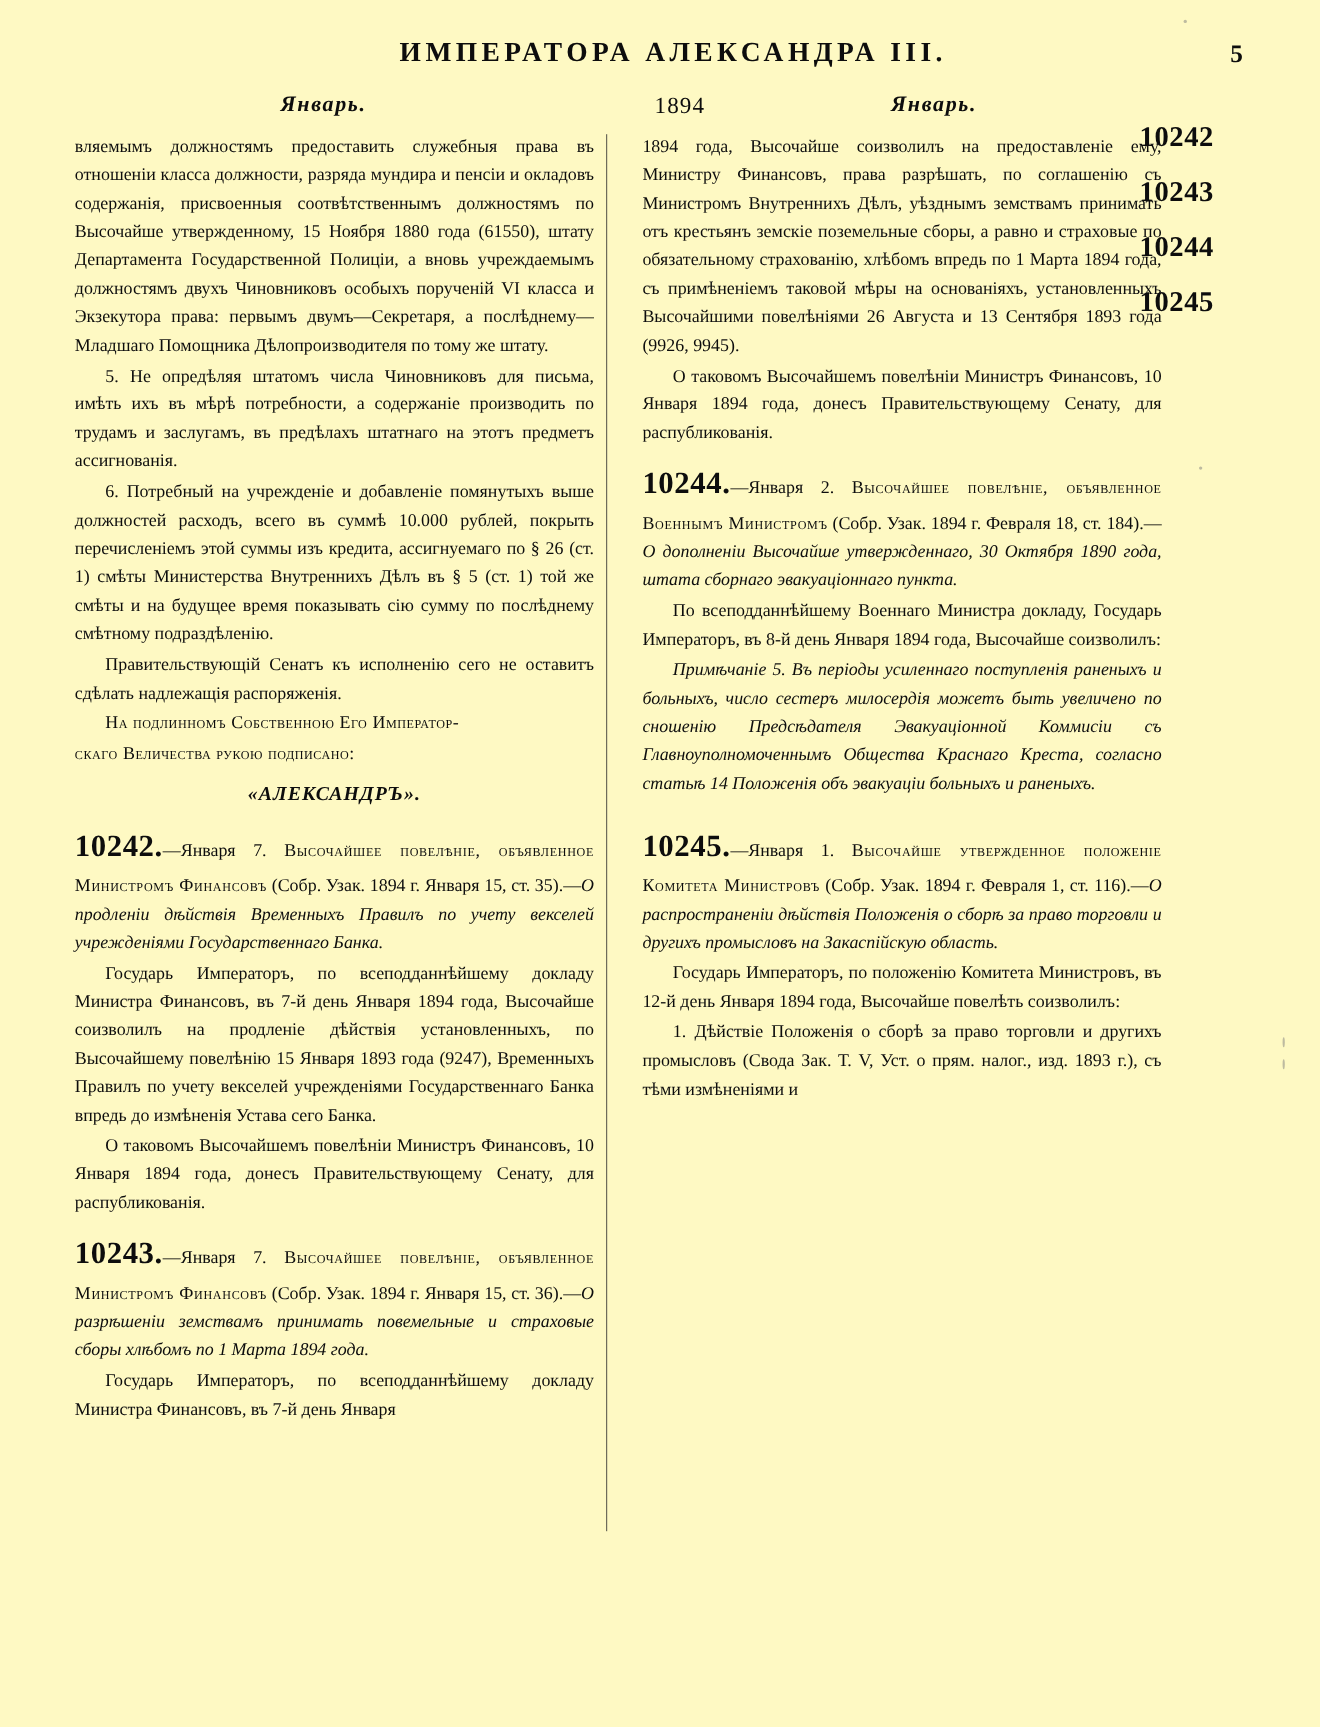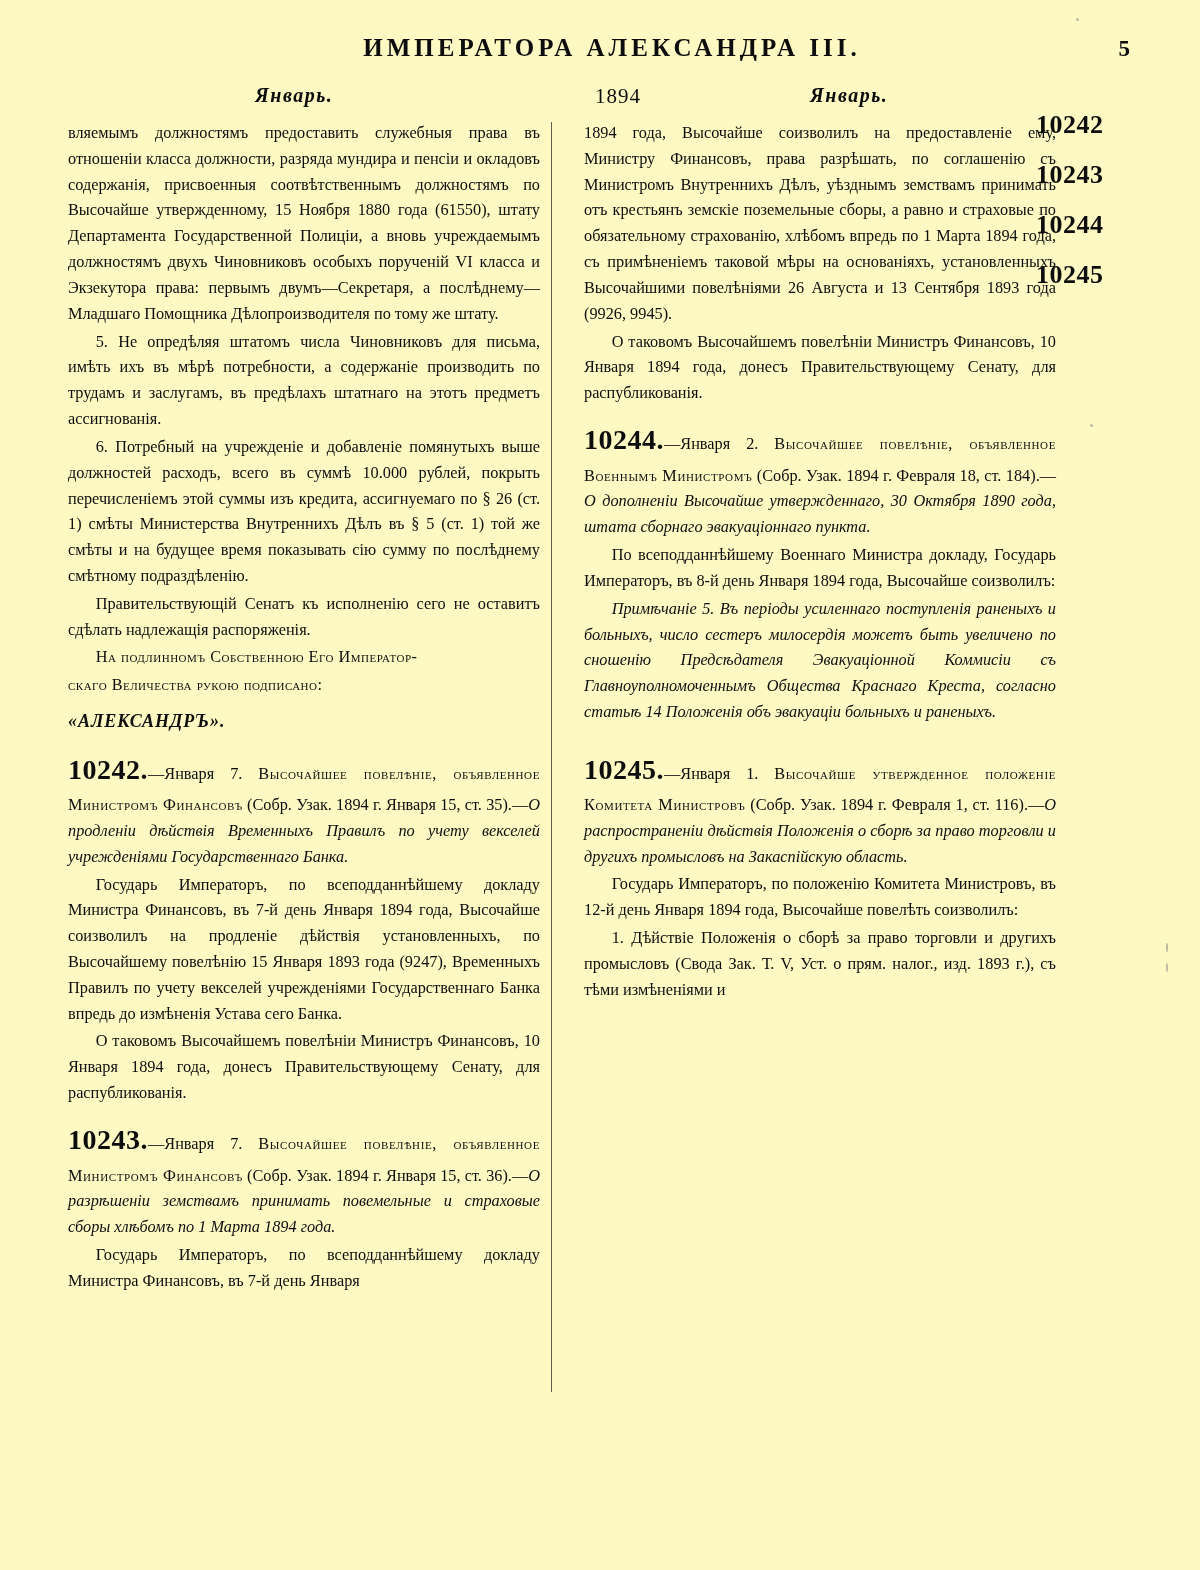--- a/index.html
+++ b/index.html
@@ -100,21 +100,21 @@
     height: 1270px;
     background: #2a2a2a;
     opacity: 0.75;
   }
 
   p {
     margin: 0 0 0.12em 0;
     text-indent: 1.7em;
   }
   p.noind { text-indent: 0; }
-  p.center { text-indent: 0; }
+  p.center { text-indent: 0; text-align: center; }
 
   .smallcaps {
     font-variant: small-caps;
     letter-spacing: 0.6px;
   }
   .sc-line {
     font-variant: small-caps;
     letter-spacing: 0.5px;
   }
   .ital { font-style: italic; }

